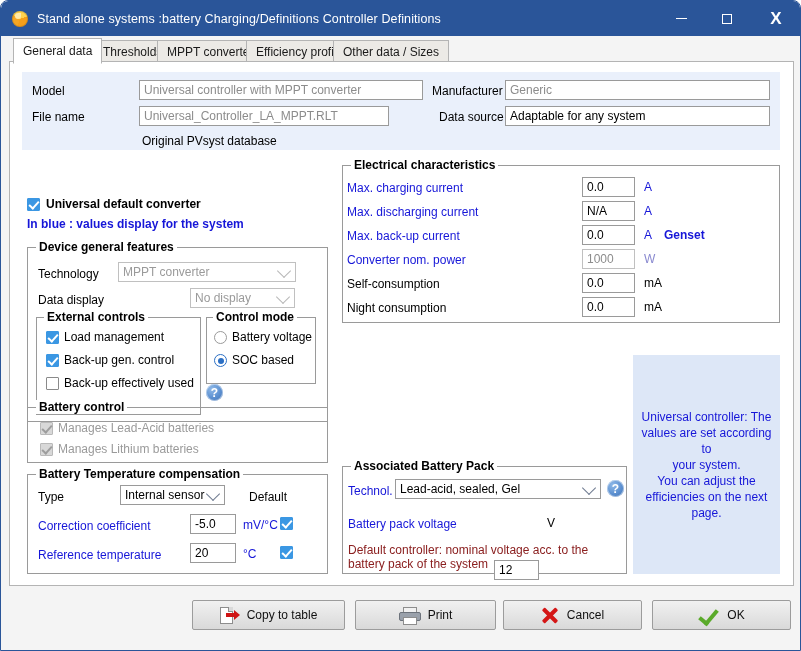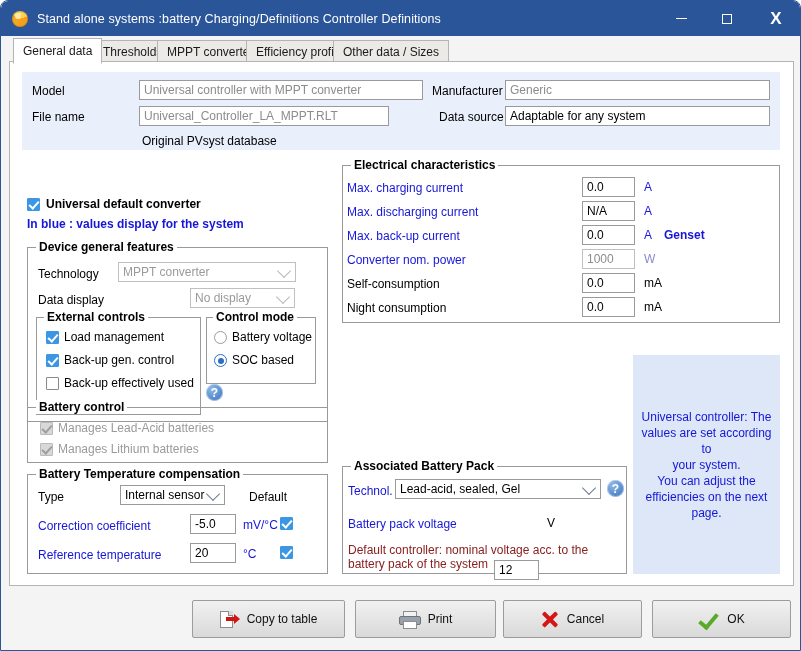--- a/index.html
+++ b/index.html
@@ -143,21 +143,21 @@
   
   .infopanel{
     position:absolute;box-sizing:border-box;background:#dde7f7;
     display:flex;align-items:center;justify-content:center;text-align:center;
     color:#1616d8;font-size:12px;line-height:16px;padding:6px;
   }
 
   
   .btnbar{position:absolute;left:0;top:585px;width:801px;height:66px;background:#f4f4f4;}
   .btn{
-    position:absolute;top:14px;height:38px;box-sizing:border-box;
+    position:absolute;top:14px;height:30px;box-sizing:border-box;
     background:linear-gradient(#f1f1f1,#d9d9d9);
     border:1px solid #9c9c9c;border-radius:2px;
     display:flex;align-items:center;justify-content:center;gap:9px;
     font-size:12px;color:#111;
   }
   .ico{display:inline-block;flex:none;}
   
   .ico-copy{position:relative;width:18px;height:16px;}
   .ico-copy .pg{
     position:absolute;left:0;top:0;width:11px;height:15px;

